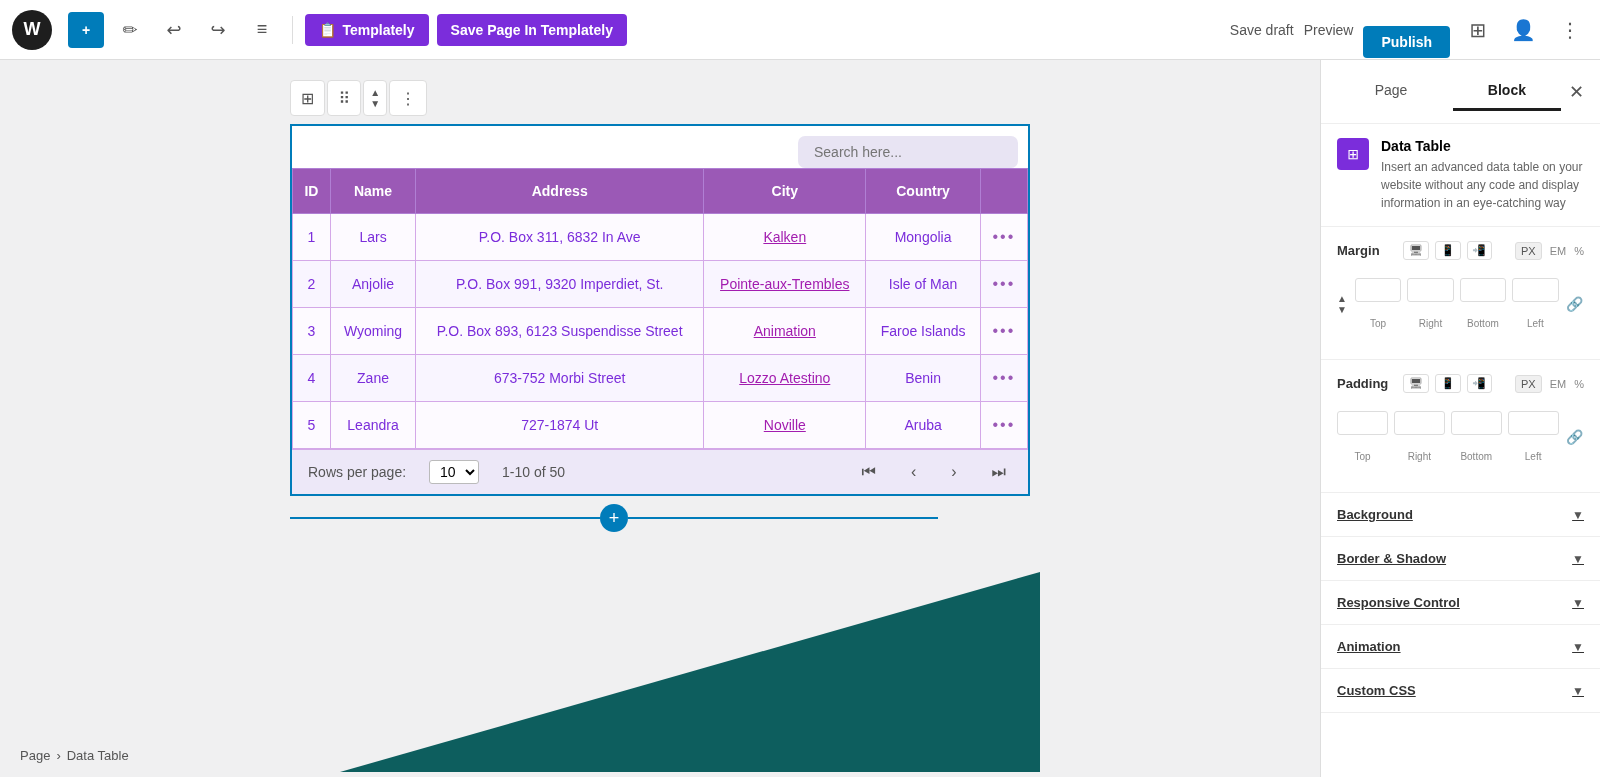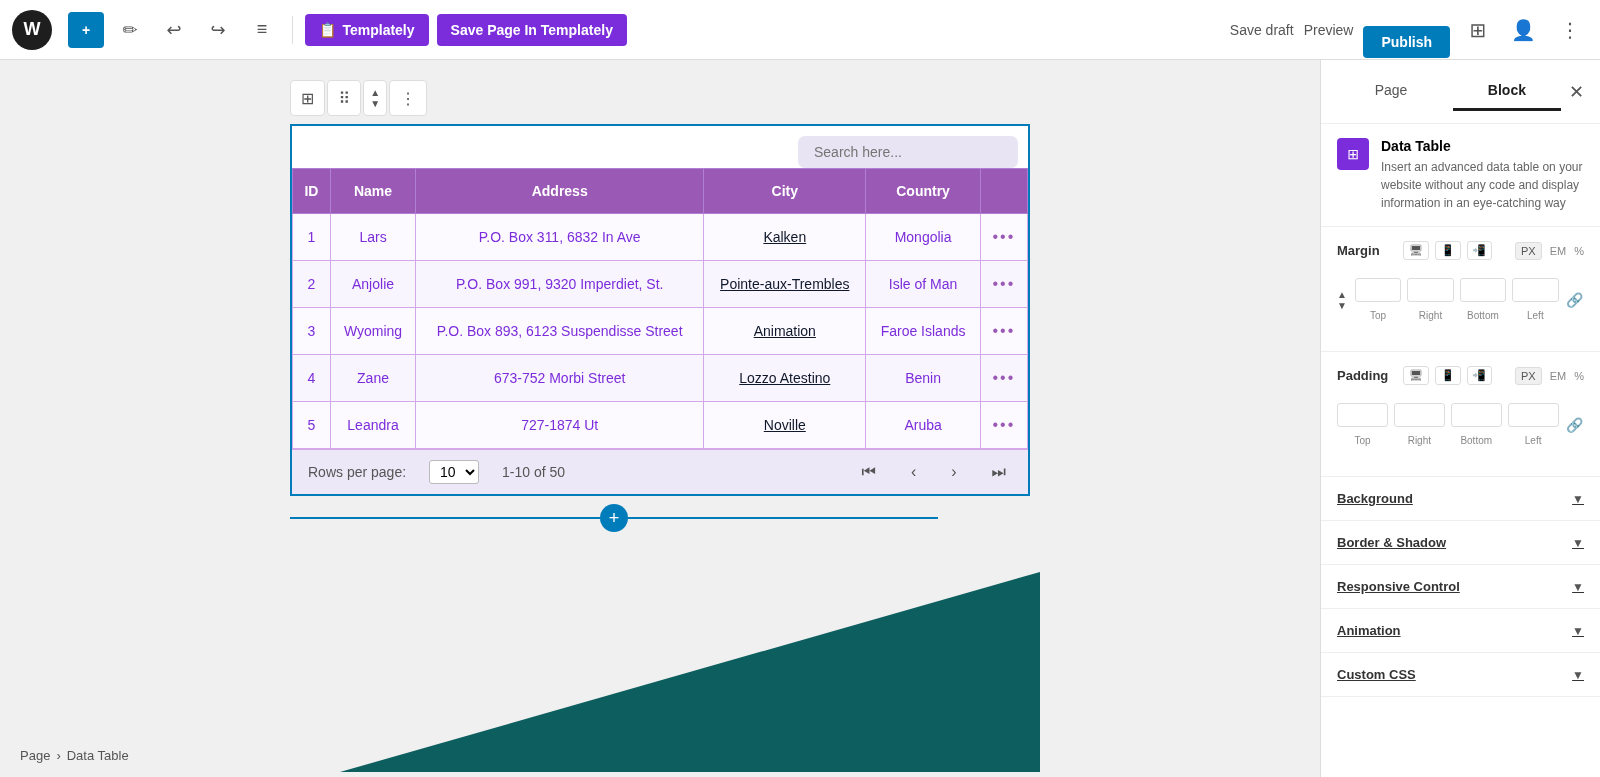--- a/index.html
+++ b/index.html
@@ -165,21 +165,21 @@
     }
     .data-table td {
       padding: 14px 10px;
       text-align: center;
       font-size: 14px;
       border: 1px solid #d4a8e8;
       color: #7b2ddb;
       background: #fdfaff;
     }
     .data-table td.city-link {
-      color: #0f172a;
+      color: #a21caf;
       text-decoration: underline;
       cursor: pointer;
     }
     .data-table td.dots-cell {
       color: #9b59b6;
       font-size: 16px;
       letter-spacing: 2px;
     }
     .data-table tr:nth-child(even) td { background: #f9f5ff; }
 
@@ -349,21 +349,21 @@
     .spacing-grid {
       display: grid;
       grid-template-columns: 1fr 1fr 1fr 1fr;
       gap: 6px;
       margin: 8px 0;
     }
     .spacing-input-wrap {
       display: flex;
       flex-direction: column;
       align-items: center;
-      gap: 8px;
+      gap: 16px;
     }
     .spacing-input {
       width: 100%;
       border: 1px solid #ddd;
       border-radius: 3px;
       padding: 4px;
       font-size: 12px;
       text-align: center;
       background: #fff;
     }

